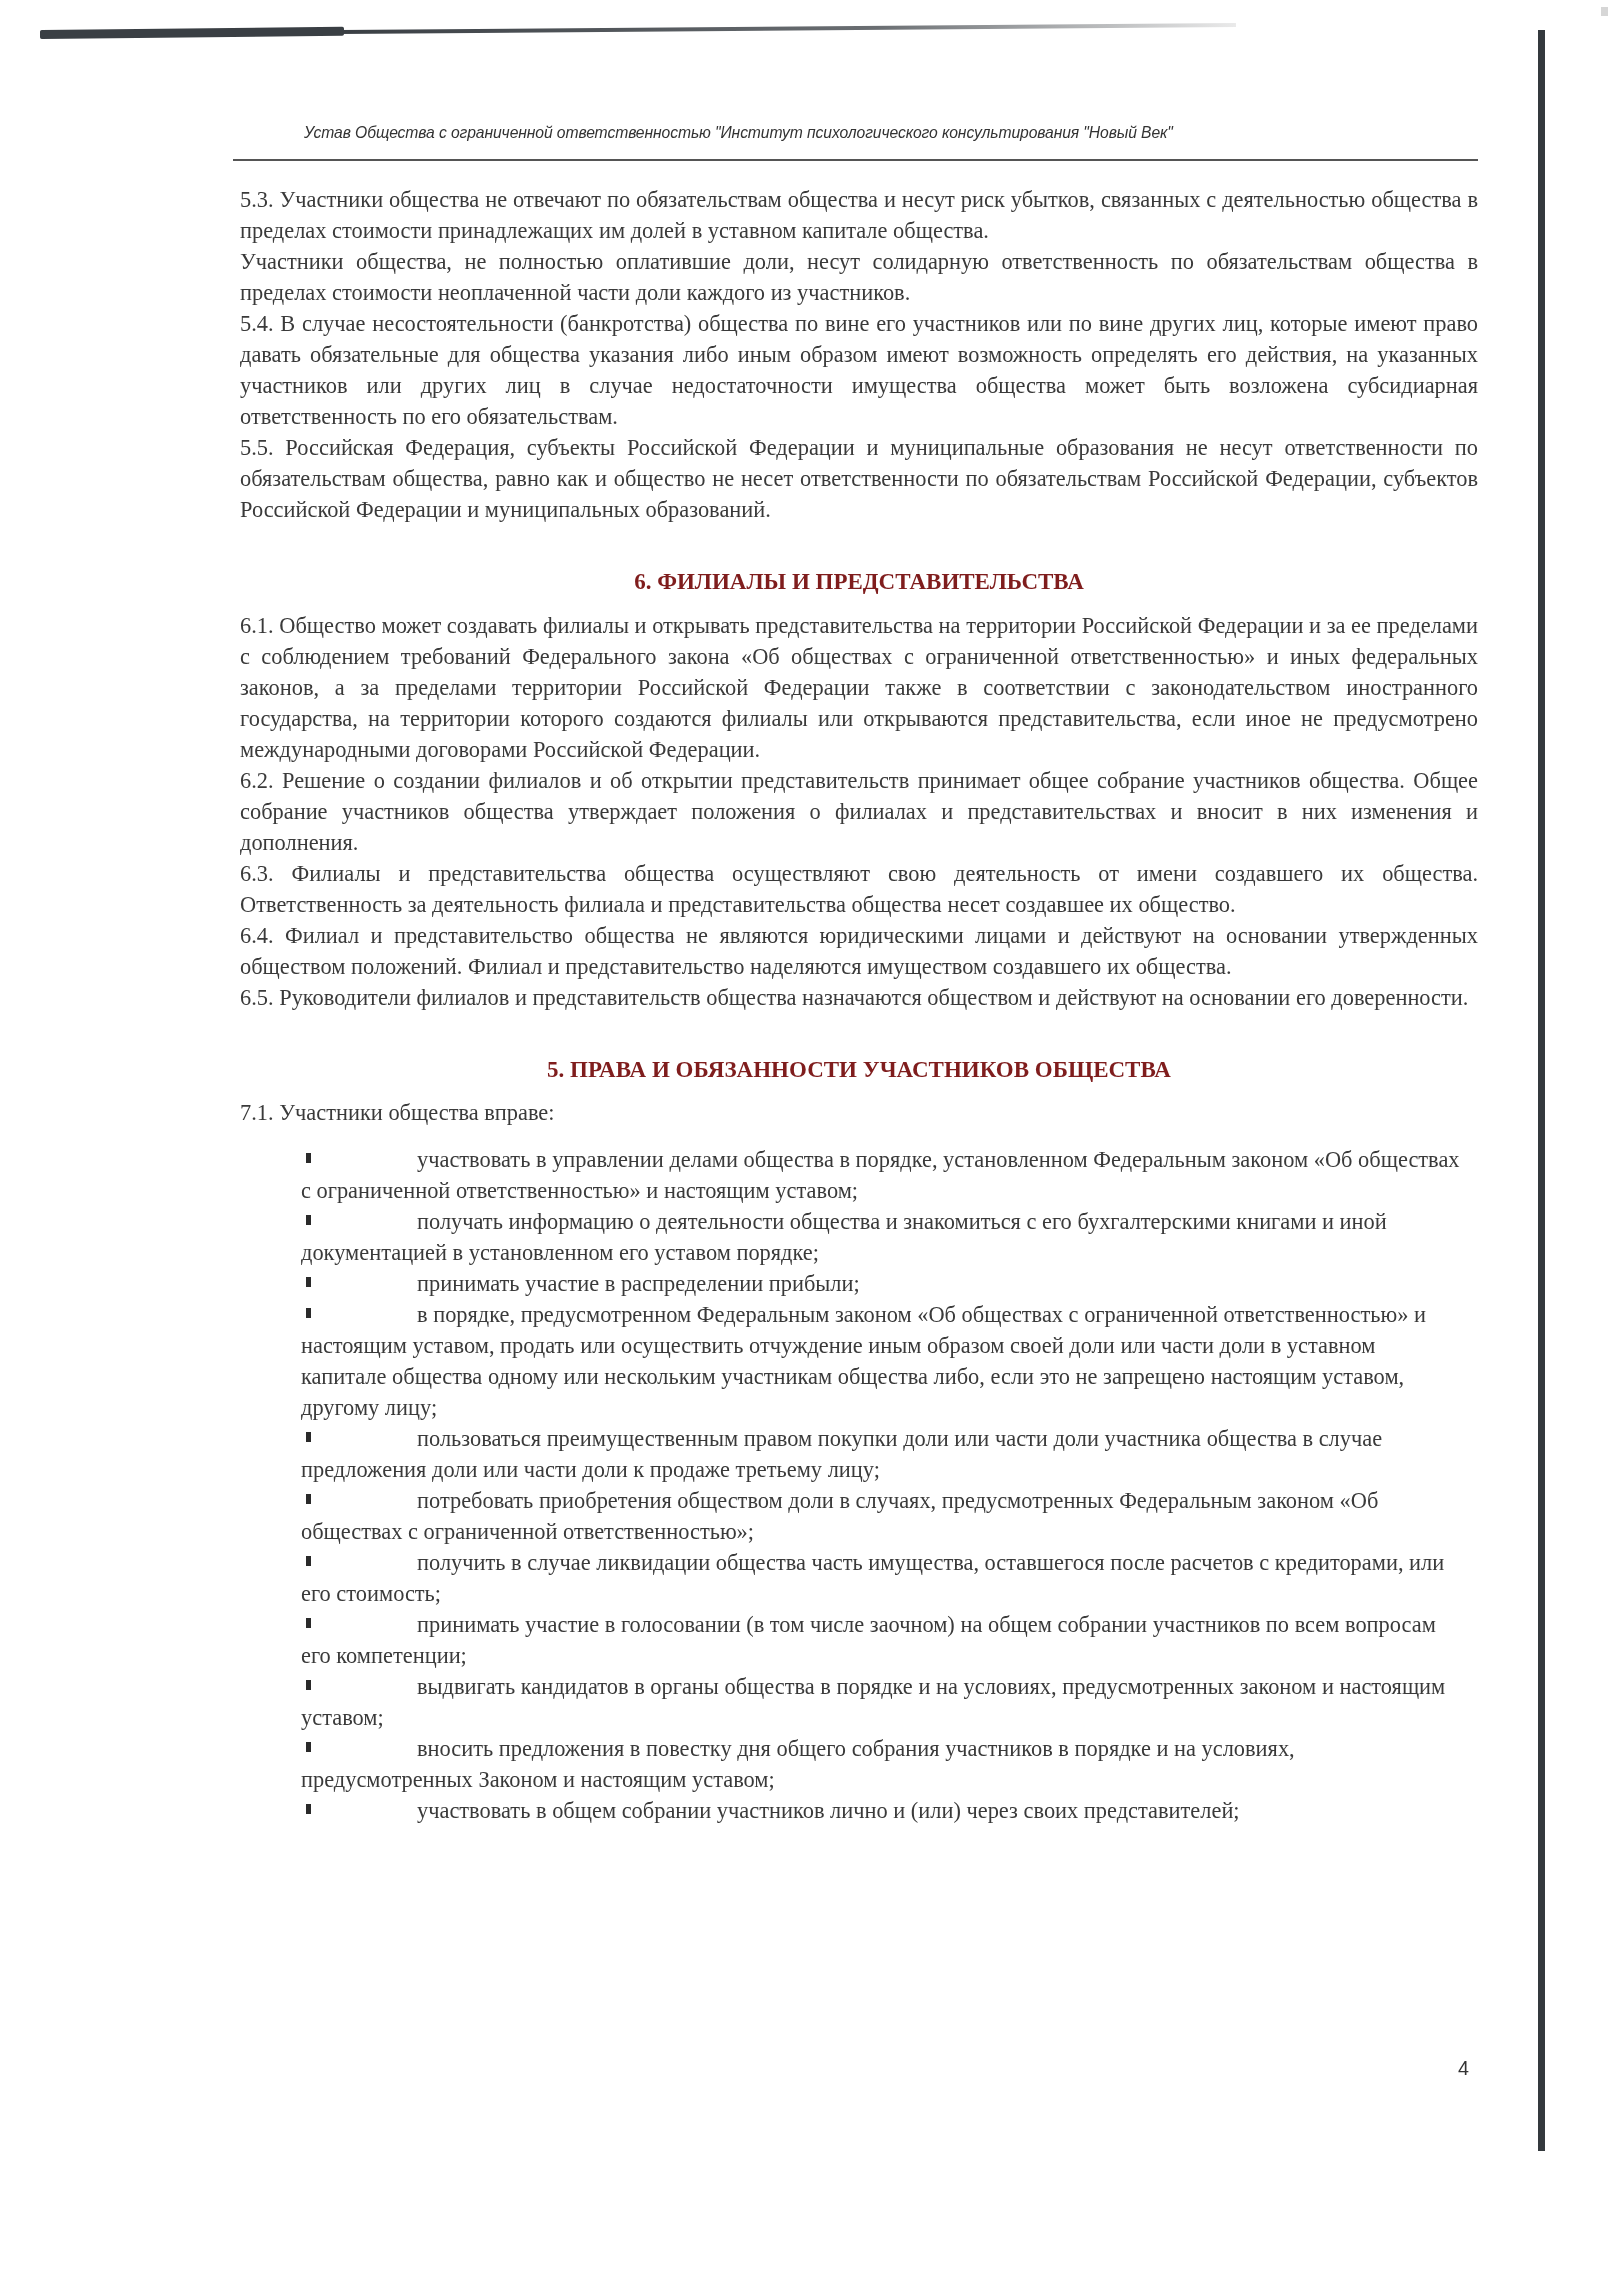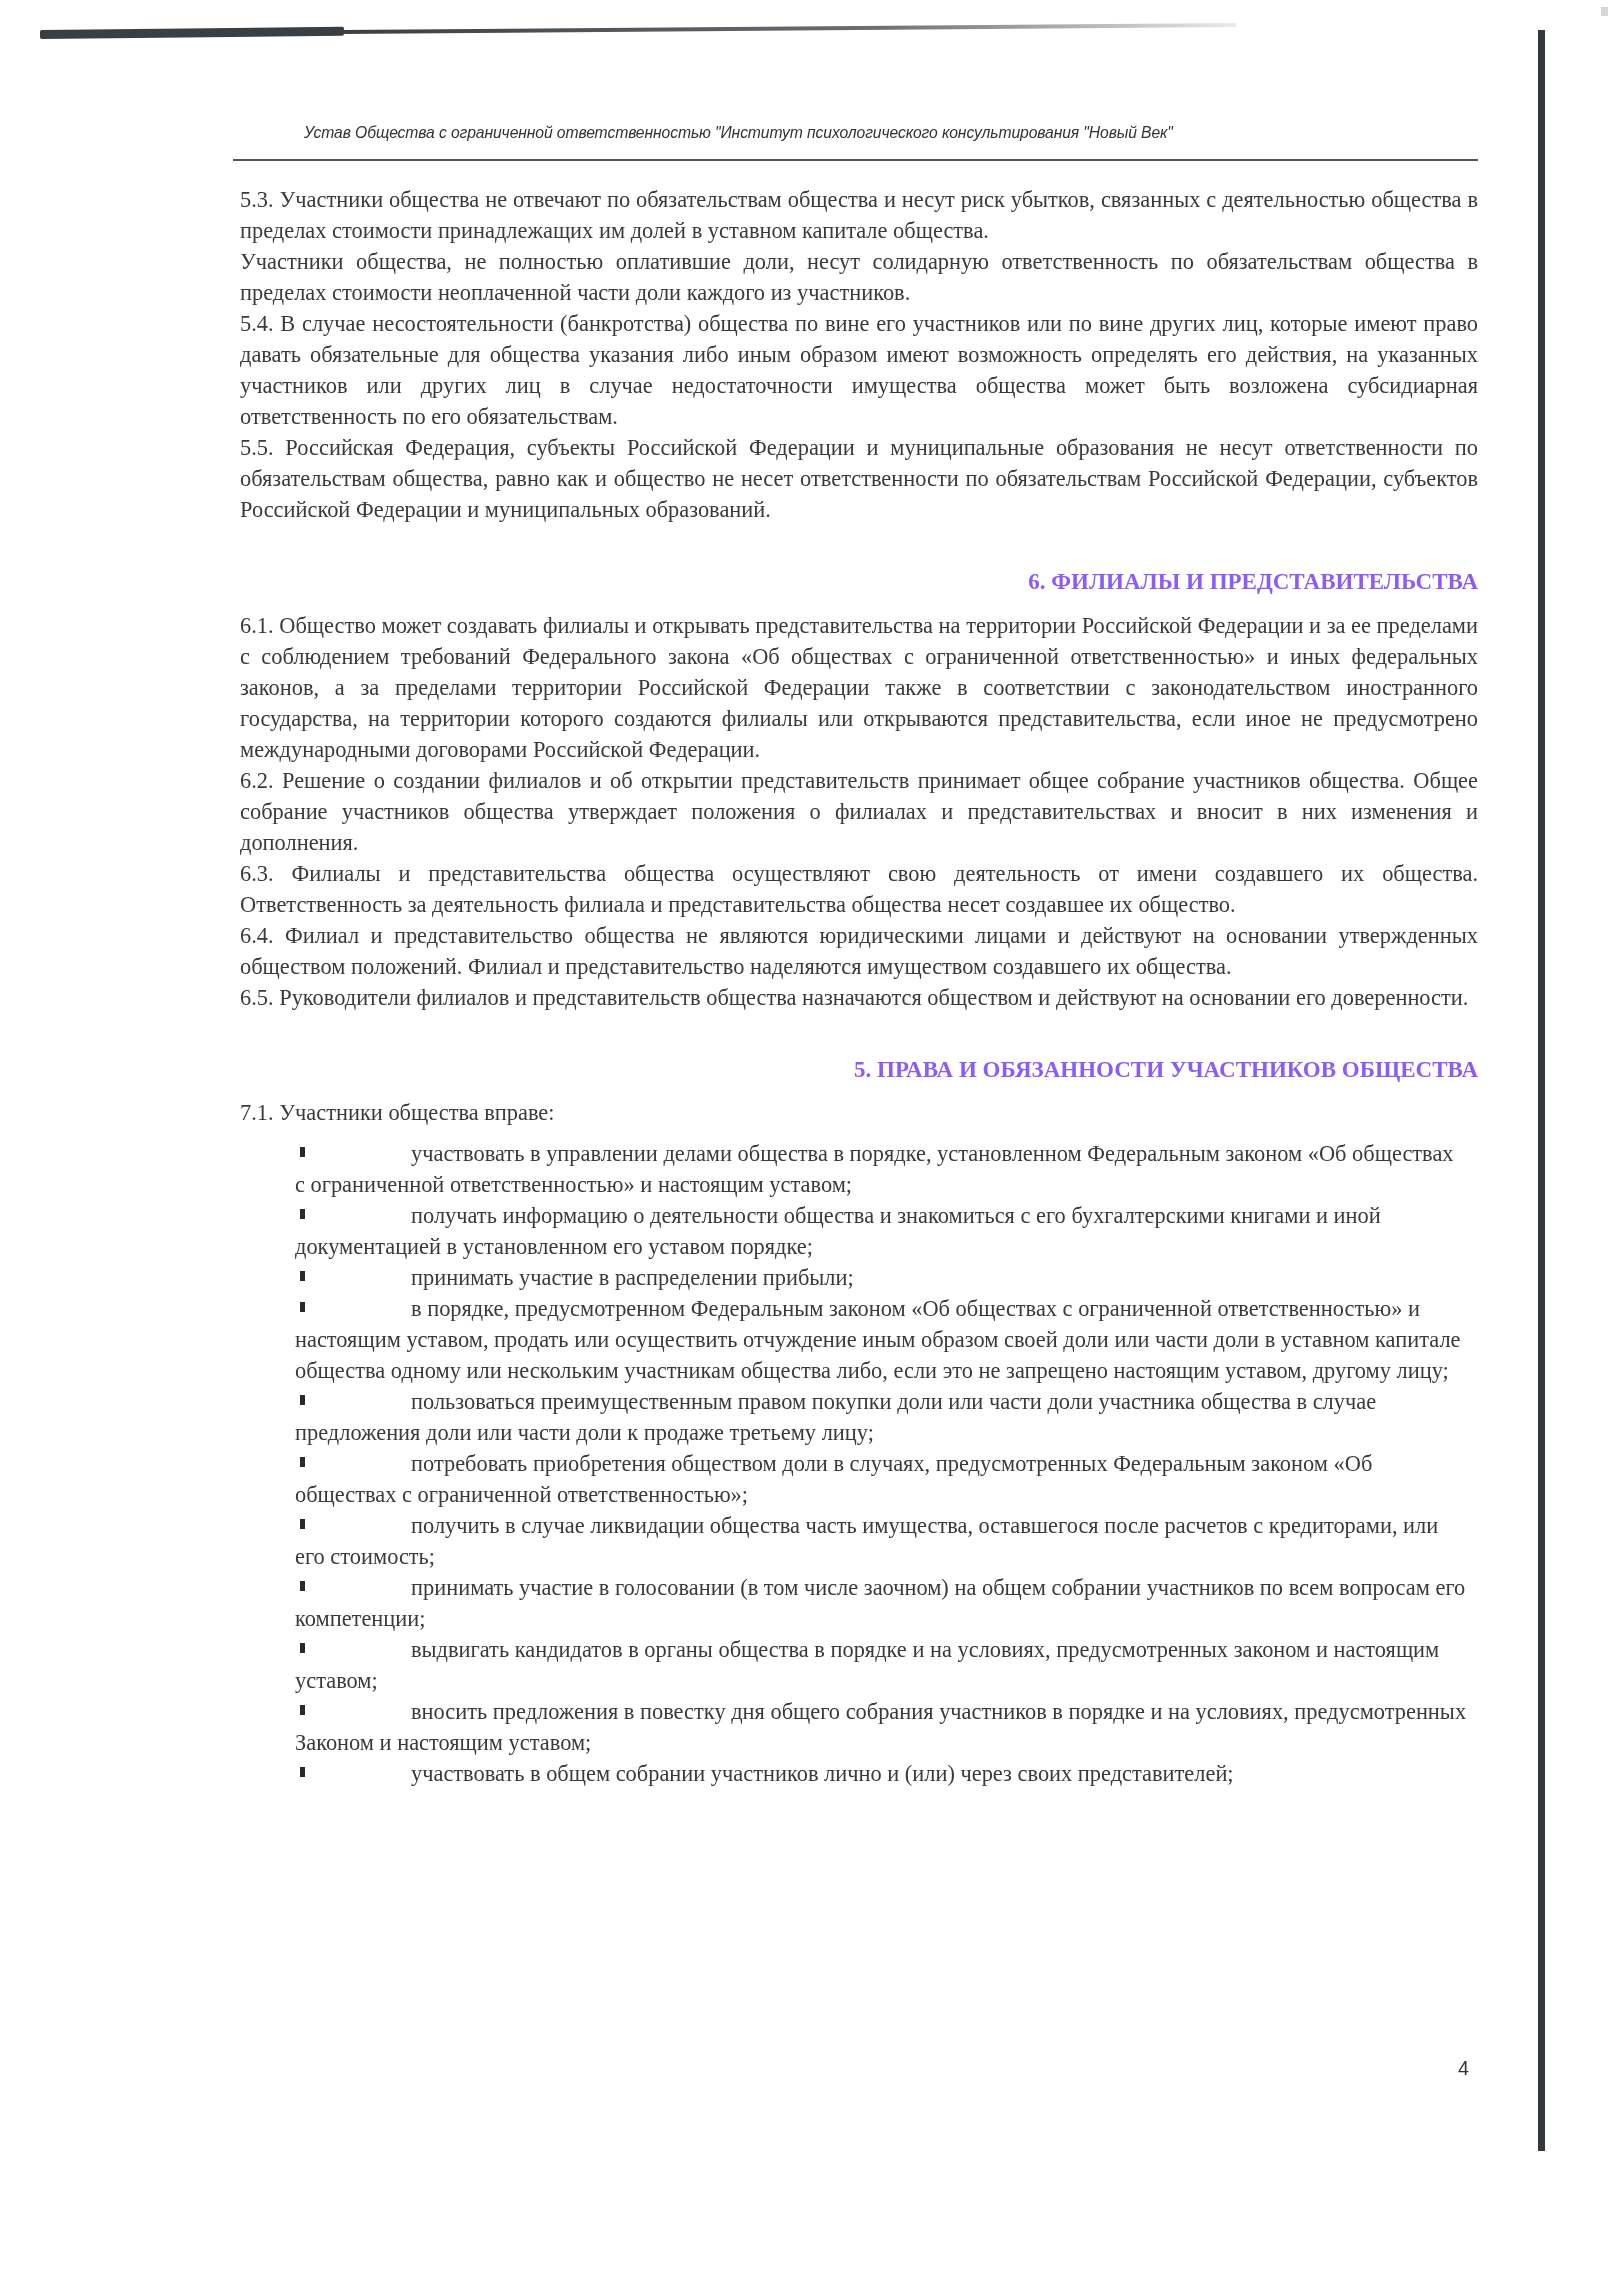--- a/index.html
+++ b/index.html
@@ -74,26 +74,26 @@
       text-align: justify;
       color: #3a3a3a;
     }
     .para {
       margin: 0;
     }
     .section-title {
       font-weight: bold;
       font-size: 23px;
       margin: 41px 0 12.5px 0;
-      text-align: right;
-      color: #8b5cf6;
+      text-align: center;
+      color: #7f1d1d;
     }
     .list {
       list-style: none;
-      margin: 10px;
+      margin: 16px;
       padding: 0;
     }
     .list-item {
       position: relative;
       padding-left: 45px;
       text-align: left;
     }
     .bullet {
       position: absolute;
       left: 50px;

